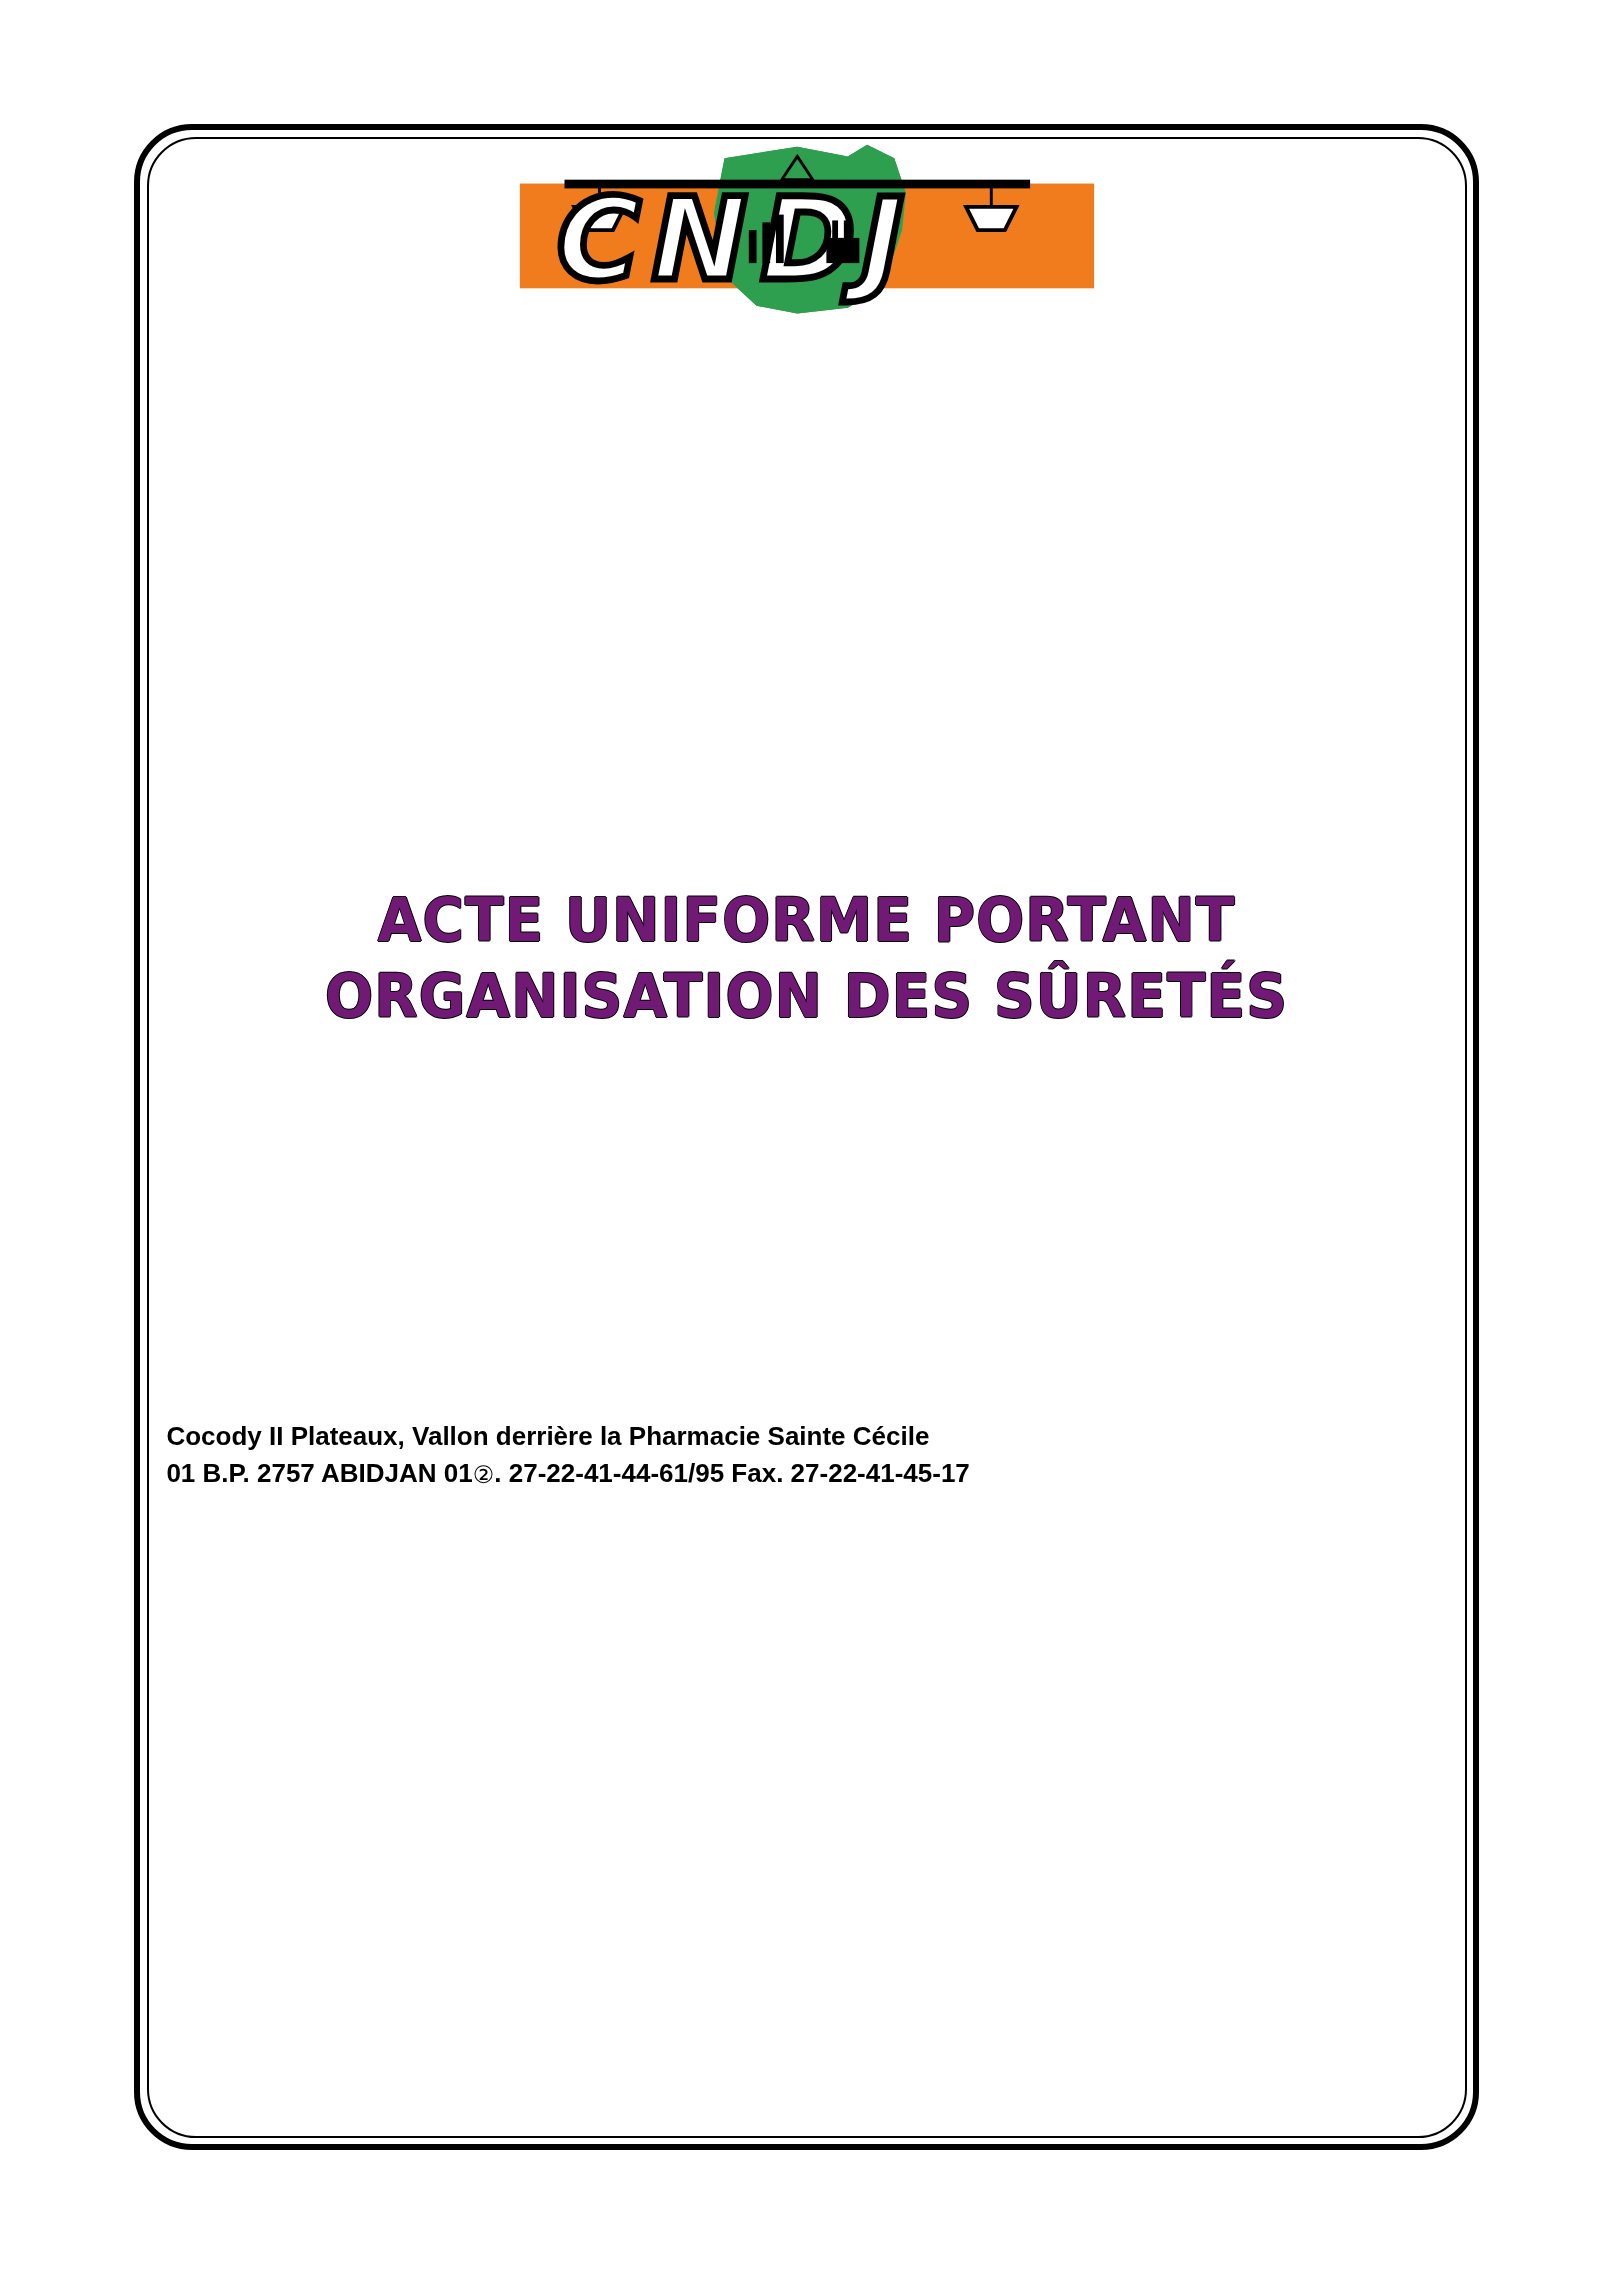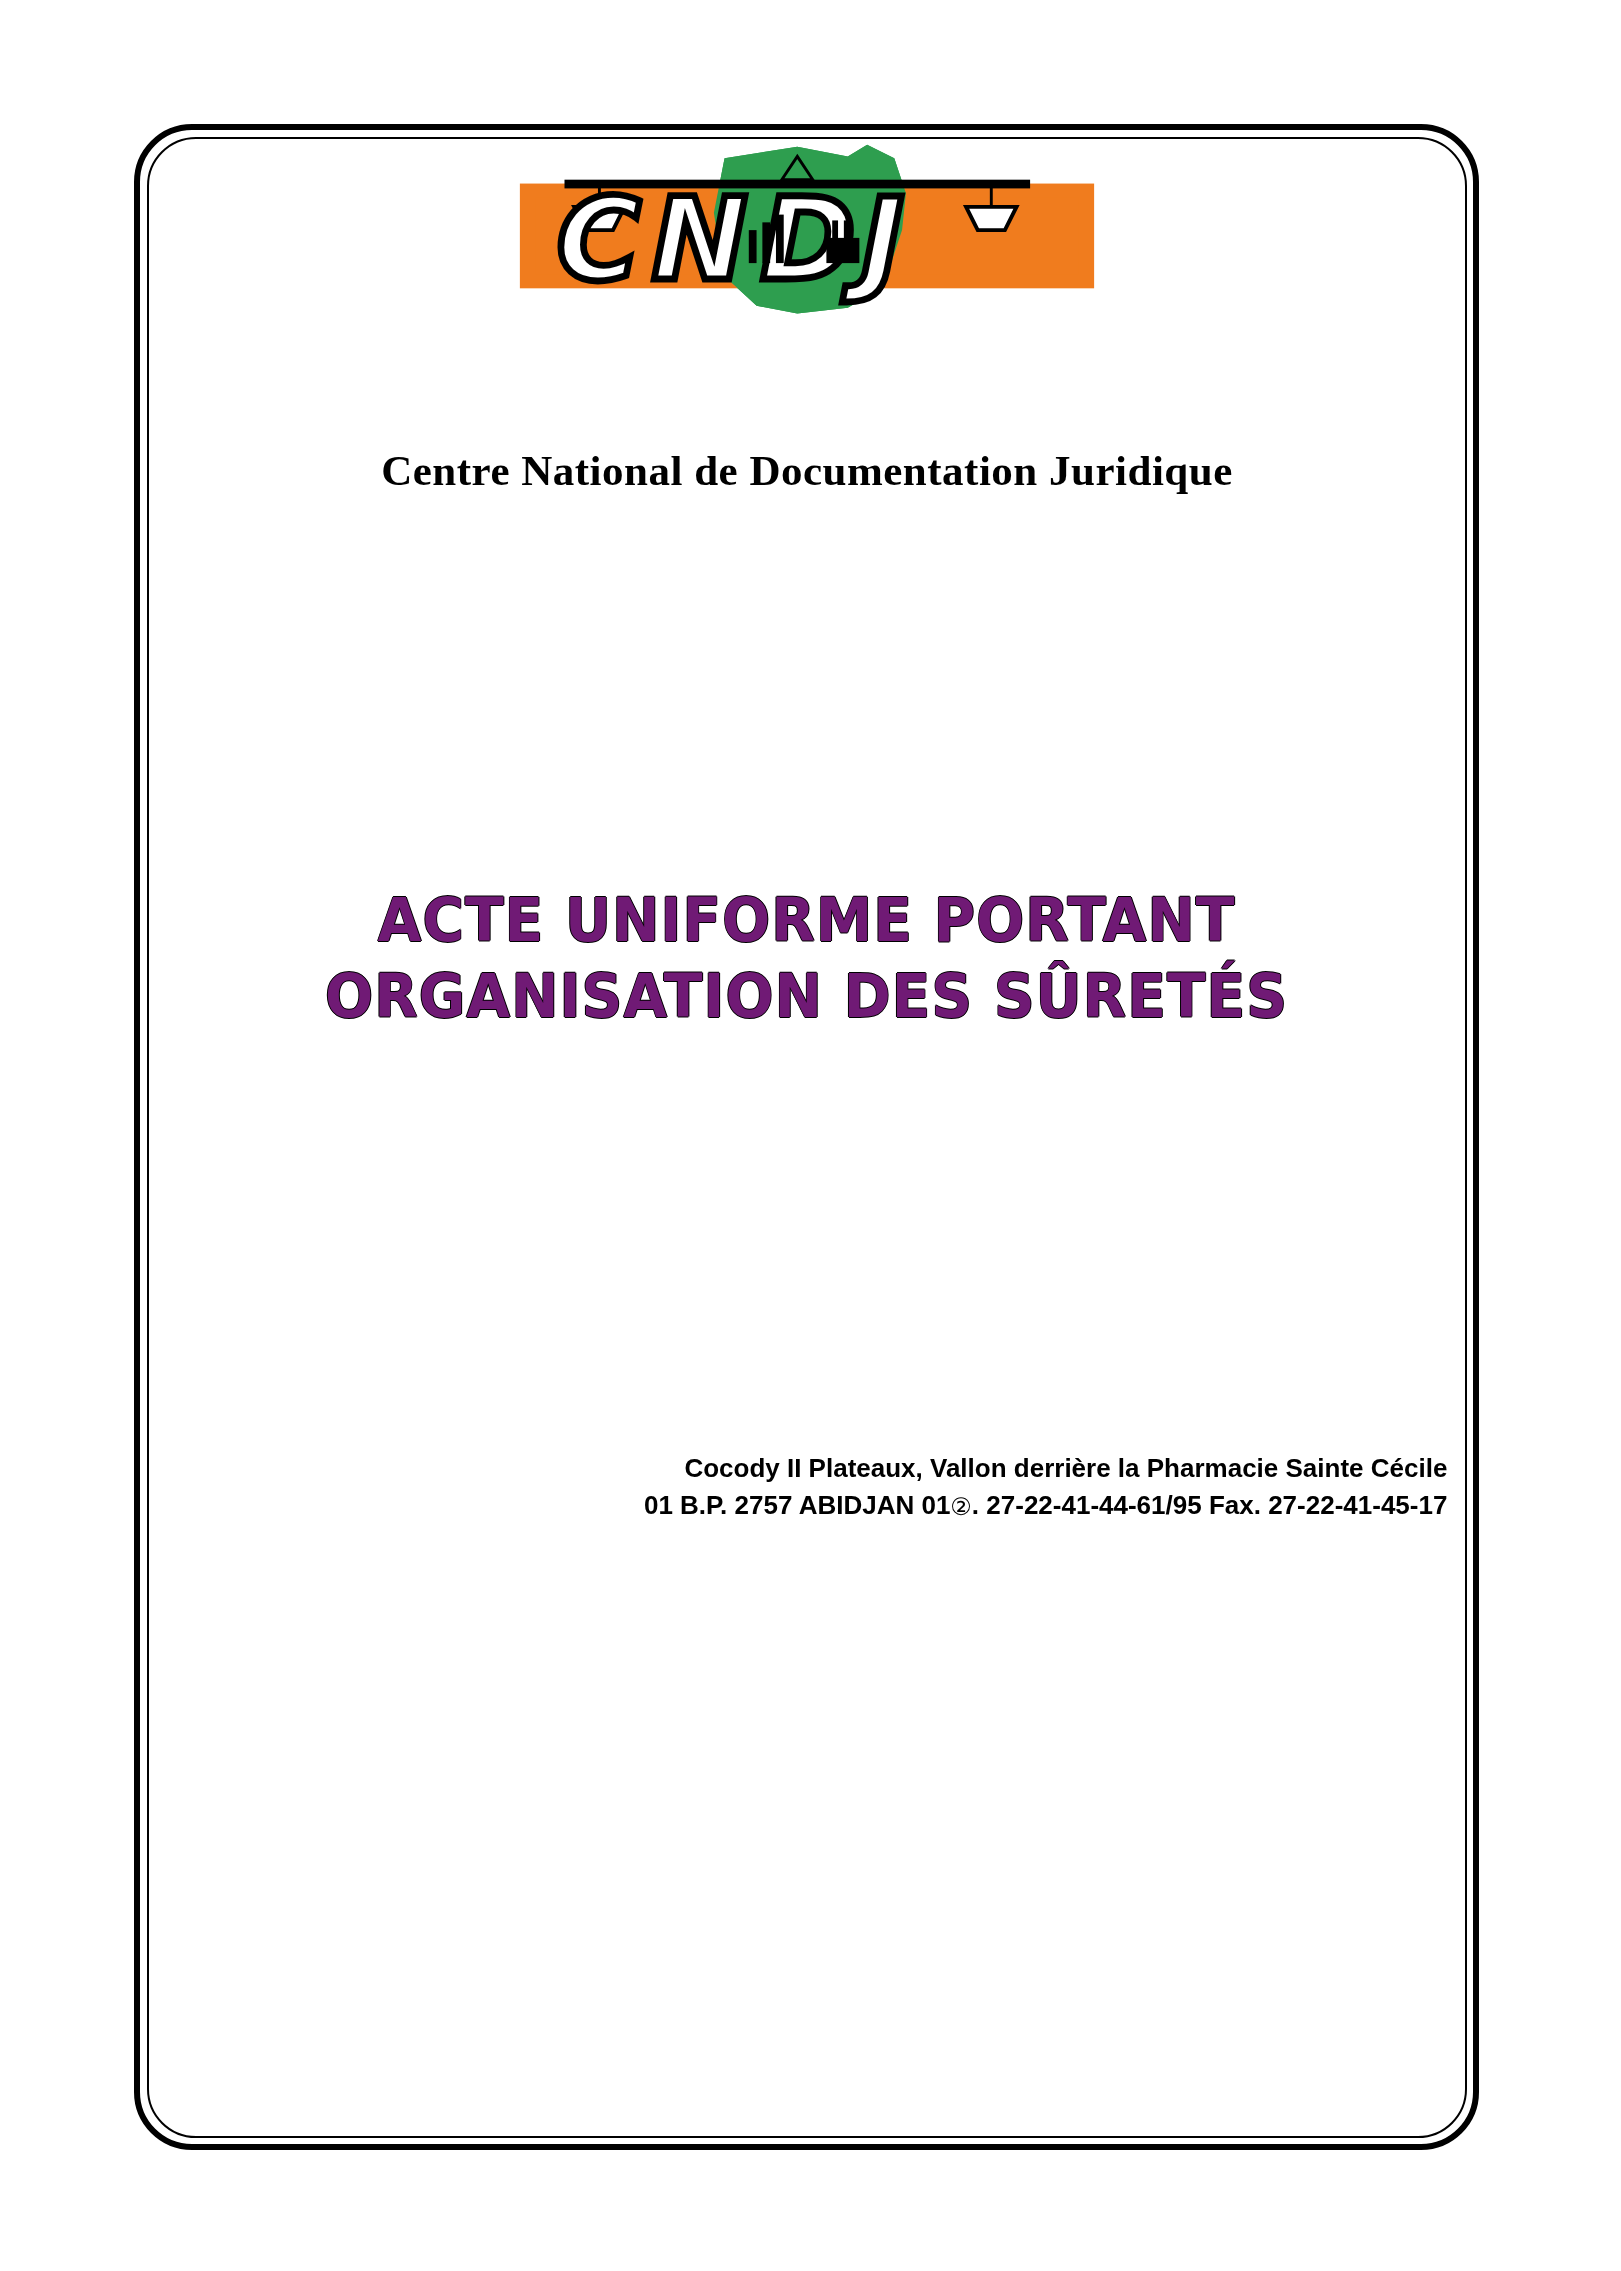--- a/index.html
+++ b/index.html
@@ -107,27 +107,26 @@
        0 1px 0 #000,
        0 -1px 0 #000;
   }
 
   
   .footer {
     position: absolute;
     left: 19.4px;
     top: 1281px;
     width: 1281px;
-    text-align: right;
+    text-align: left;
     font-family: "Liberation Sans", sans-serif;
     font-weight: bold;
     font-size: 26px;
     line-height: 37px;
     color: #000000;
-    margin-top: 32px;
   }
   .footer .fline {
     white-space: nowrap;
   }
   .phone-glyph {
     font-family: "DejaVu Sans", sans-serif;
     font-weight: normal;
     font-size: 24px;
     vertical-align: -1px;
   }
@@ -173,21 +172,20 @@
           <rect x="250" y="96" width="8" height="34"></rect>
           <rect x="264" y="88" width="8" height="42"></rect>
           <rect x="278" y="80" width="8" height="50"></rect>
           <rect x="330" y="104" width="34" height="26"></rect>
           <rect x="336" y="86" width="6" height="20"></rect>
           <rect x="348" y="86" width="6" height="20"></rect>
         </g>
       </svg>
     </div>
 
-    <div class="org-name">Centre National de Documentation Juridique</div>
 
     <div class="doc-title">
       <div class="line">ACTE UNIFORME PORTANT</div>
       <div class="line">ORGANISATION DES SÛRETÉS</div>
     </div>
 
     <div class="footer">
       <div class="fline">Cocody II Plateaux, Vallon derrière la Pharmacie Sainte Cécile</div>
       <div class="fline">
         <span>01 B.P. 2757 ABIDJAN 01</span><span class="phone-glyph">②</span><span>. 27-22-41-44-61/95  Fax. 27-22-41-45-17</span>

